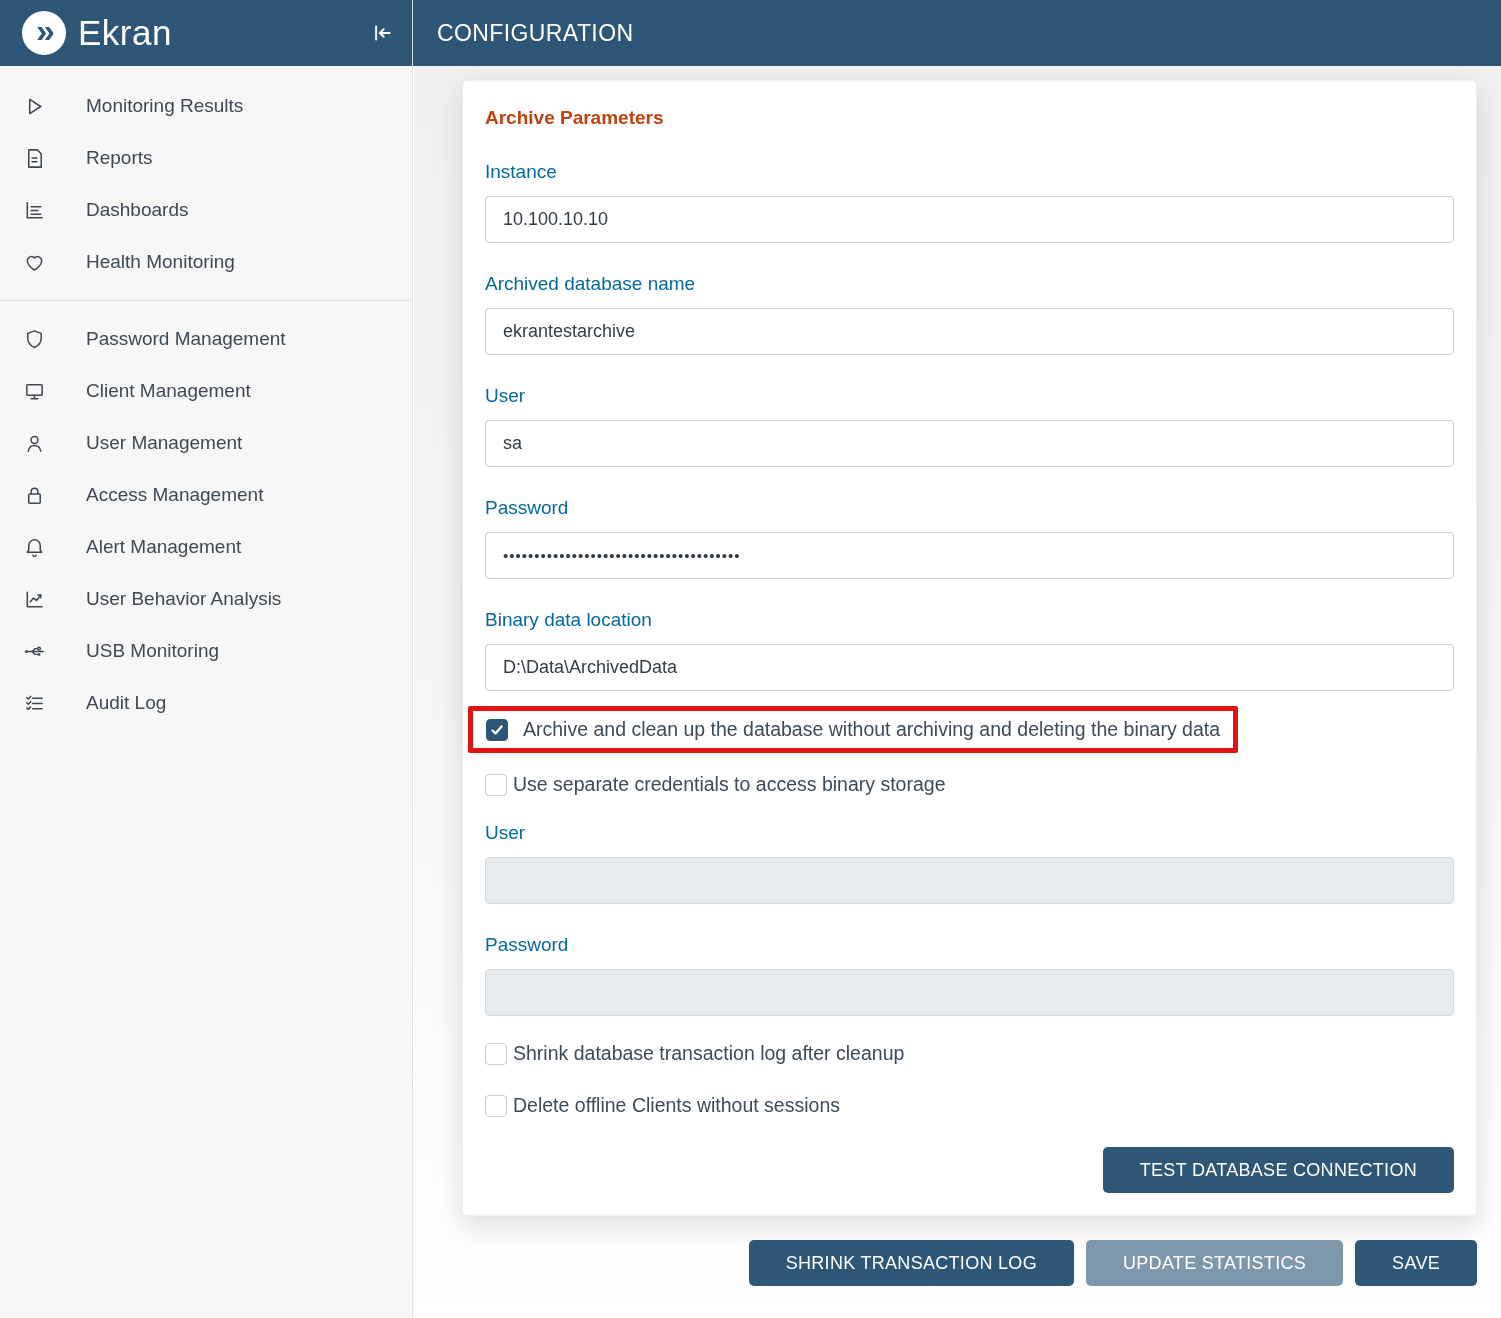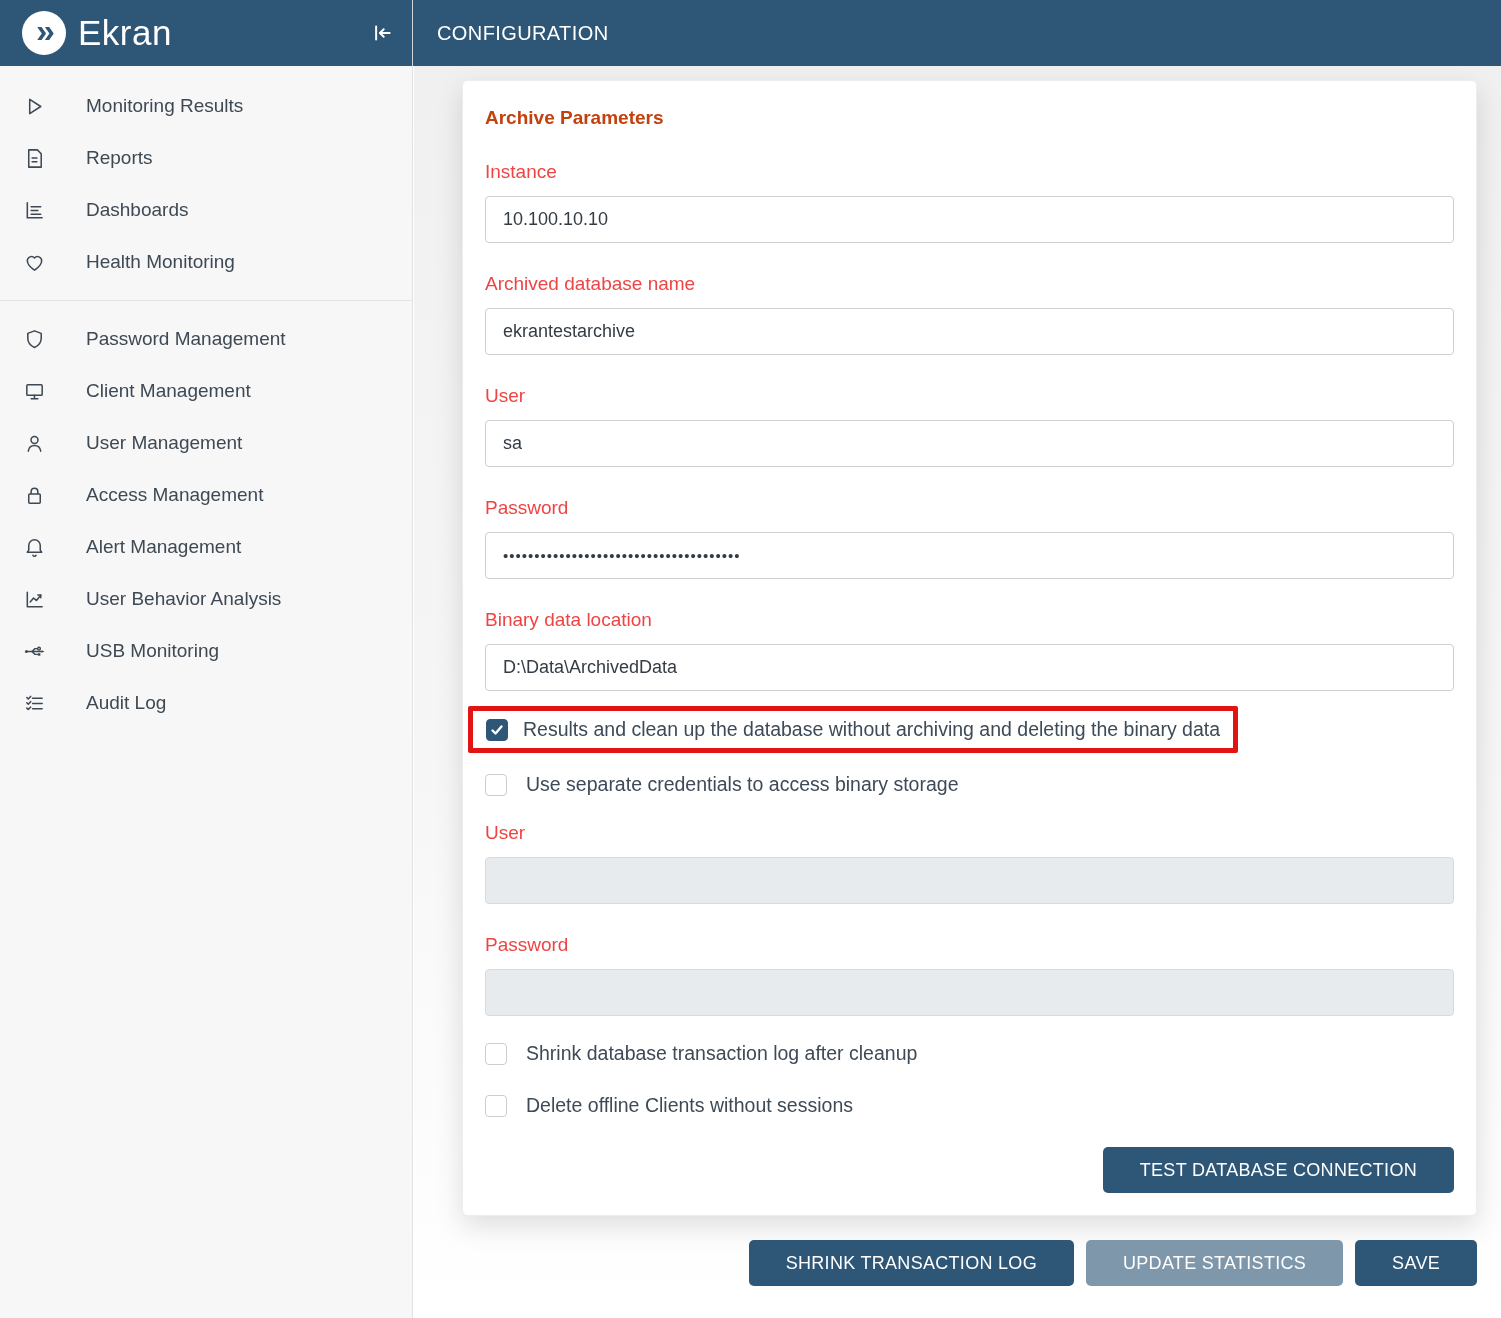--- a/index.html
+++ b/index.html
@@ -27,21 +27,21 @@
     margin-top:-6px;letter-spacing:-3px;
   }
   .brand-name{
     color:#fff;font-size:35px;font-weight:400;margin-left:12px;letter-spacing:.5px;
   }
   .collapse-btn{
     position:absolute;right:14px;top:50%;transform:translateY(-50%);
     background:none;border:none;padding:4px;cursor:pointer;color:#fff;line-height:0;
   }
   .page-title{
-    color:#fff;font-size:20px;font-weight:500;letter-spacing:.4px;
+    color:#fff;font-size:23px;font-weight:500;letter-spacing:.4px;
     display:flex;align-items:center;margin-left:24px;
   }
   
   .sidebar{
     position:absolute;top:66px;left:0;width:413px;bottom:0;
     background:#f7f7f7;border-right:1px solid #e2e2e2;box-sizing:border-box;
     padding-top:14px;
   }
   .nav-item{
     height:52px;display:flex;align-items:center;gap:40px;
@@ -56,35 +56,35 @@
     background:linear-gradient(180deg,#f0f0f0 0%,#f6f6f6 55%,#ffffff 100%);
   }
   .card{
     margin:14px 24px 0 48px;width:1015px;box-sizing:border-box;
     background:#fff;border:1px solid #ededed;border-radius:5px;
     box-shadow:0 10px 28px rgba(0,0,0,.13);
     padding:26px 22px 22px 22px;
   }
   .card-title{font-size:19px;font-weight:700;color:#c2410c;margin:0 0 32px 0;}
   .field{margin-bottom:30px;}
-  .field-label{display:block;font-size:19px;color:#ef4444;margin-bottom:13px;}
+  .field-label{display:block;font-size:19px;color:#0369a1;margin-bottom:13px;}
   .txt{
     width:100%;height:47px;box-sizing:border-box;border:1px solid #ccd0d4;
     border-radius:4px;padding:0 17px;font-size:18px;color:#333c44;
     font-family:inherit;background:#fff;outline:none;
   }
   .txt.pwd{font-size:15px;letter-spacing:1px;}
   .txt:disabled{background:#e8ebee;border-color:#d6dbdf;}
   .hl-box{
     display:inline-flex;align-items:center;gap:15px;
     border:5px solid #e21313;border-radius:2px;
     height:47px;box-sizing:border-box;padding:0 13px;
     margin:15px 0 0 -17px;max-width:870px;
   }
-  .cb-row{display:flex;align-items:center;gap:19px;margin-top:20px;font-size:19px;color:#3d4a57;}
+  .cb-row{display:flex;align-items:center;gap:6px;margin-top:20px;font-size:19px;color:#3d4a57;}
   .cb-label{font-size:19.5px;color:#3d4a57;white-space:nowrap;}
   .cb{
     width:22px;height:22px;flex:none;box-sizing:border-box;
     border:1px solid #c9ced3;border-radius:4px;background:#fff;
     display:flex;align-items:center;justify-content:center;cursor:pointer;
   }
   .cb.checked{background:#2e5677;border-color:#2e5677;}
   .cb svg{width:14px;height:14px;}
   .row-sep{margin-top:26px;}
   .btn{
@@ -268,21 +268,21 @@
       <label class="field-label">Binary data location</label>
       <input class="txt" type="text" value="D:\Data\ArchivedData" style="">
     </div>
 
     <div class="hl-box">
       <span class="cb checked">
         <svg viewBox="0 0 14 14" fill="none" stroke="#ffffff" stroke-width="2.4" stroke-linecap="round" stroke-linejoin="round">
             <path d="M2.5 7.5 5.5 10.5 11.5 3.5"></path>
           </svg>
       </span>
-      <span class="cb-label">Results and clean up the database without archiving and deleting the binary data</span>
+      <span class="cb-label">Archive and clean up the database without archiving and deleting the binary data</span>
     </div>
 
     <div class="cb-row">
       <span class="cb"></span>
       <span class="cb-label">Use separate credentials to access binary storage</span>
     </div>
 
     <div class="field row-sep">
       <label class="field-label">User</label>
       <input class="txt" type="text" disabled="" value="" style="">

